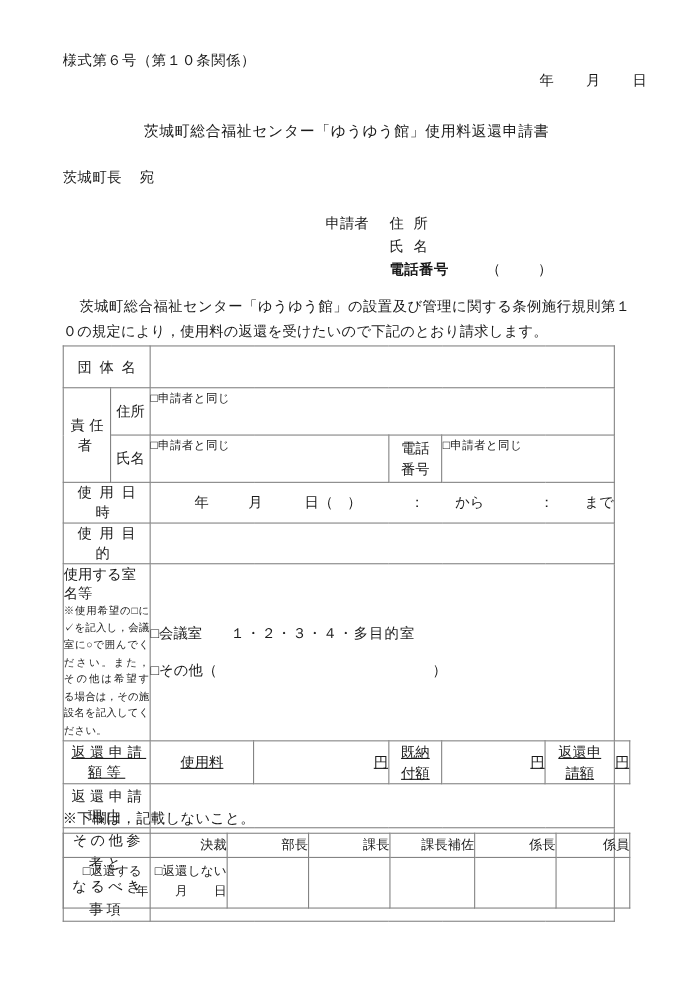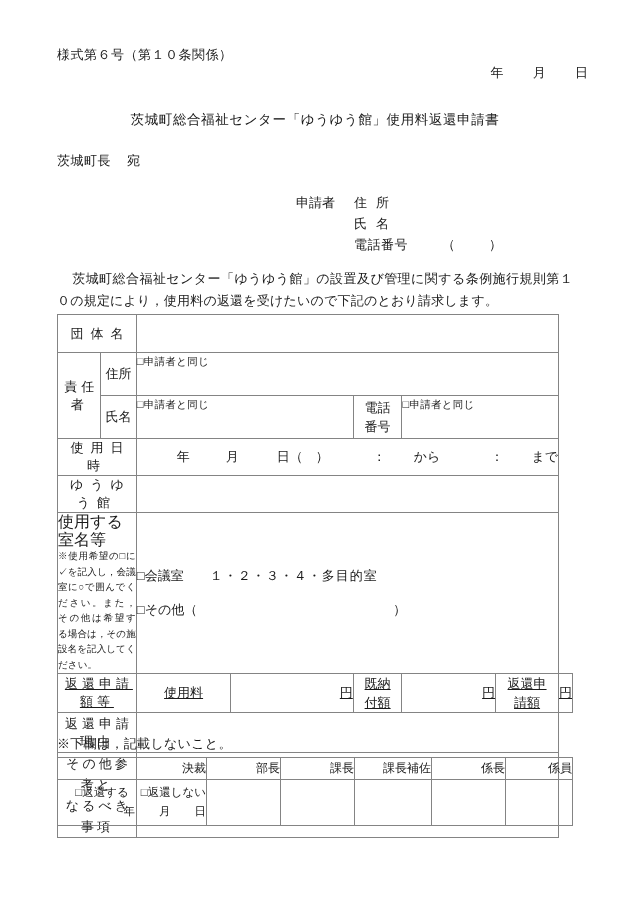--- a/index.html
+++ b/index.html
@@ -75,21 +75,21 @@
   }
   .applicant-tag {
     width: 58px;
     display: inline-block;
   }
   .applicant-label {
     display: inline-block;
     width: 74px;
     letter-spacing: 9px;
   }
-  .applicant-label.tel { letter-spacing: 0.5px; }
+  .applicant-label.tel { letter-spacing: 0.5px; font-weight: bold; }
   .tel-paren { margin-left: 14px; letter-spacing: 0; }
   .tel-paren .gap { display: inline-block; width: 34px; }
 
   
   .intro {
     position: absolute;
     left: 57px;
     top: 268px;
     width: 516px;
     font-size: 13px;
@@ -157,21 +157,21 @@
     font-size: 13px;
     white-space: nowrap;
   }
   .datetime-line .s1 { display: inline-block; width: 36px; }
   .datetime-line .s2 { display: inline-block; width: 38px; }
   .datetime-line .s3 { display: inline-block; width: 44px; }
   .datetime-line .s4 { display: inline-block; width: 28px; }
   .datetime-line .s5 { display: inline-block; width: 50px; }
 
   .room-note-cell { padding: 6px 6px 6px 8px; vertical-align: top; }
-  .room-note-title { font-size: 16px; line-height: 18px; }
+  .room-note-title { font-size: 13px; line-height: 18px; }
   .room-note-body {
     font-size: 9.5px;
     line-height: 15.5px;
     letter-spacing: 0.1px;
     text-align: justify;
   }
   .room-opts-cell { padding: 12px 0 12px 10px; vertical-align: middle; }
   .room-opt {
     font-size: 13px;
     line-height: 34px;
@@ -309,21 +309,21 @@
       <td colspan="2">
         <span class="lbl-spread">使用日時</span>
       </td>
       <td colspan="5">
         <div class="datetime-line"><span>年</span><span class="s1"></span><span>月</span><span class="s2"></span><span>日（　）</span><span class="s3"></span><span>：</span><span class="s4"></span><span>から</span><span class="s5"></span><span>：</span><span class="s4"></span><span>まで</span></div>
       </td>
     </tr>
 
     <tr class="r-purp">
       <td colspan="2">
-        <span class="lbl-spread">ゆうゆう館</span>
+        <span class="lbl-spread">使用目的</span>
       </td>
       <td colspan="5"></td>
     </tr>
 
     <tr class="r-room">
       <td colspan="2" class="room-note-cell">
         <div class="room-note-title">使用する室名等</div>
         <div class="room-note-body">※使用希望の□に✓を記入し，会議室に○で囲んでください。また，その他は希望する場合は，その施設名を記入してください。</div>
       </td>
       <td colspan="5" class="room-opts-cell">

